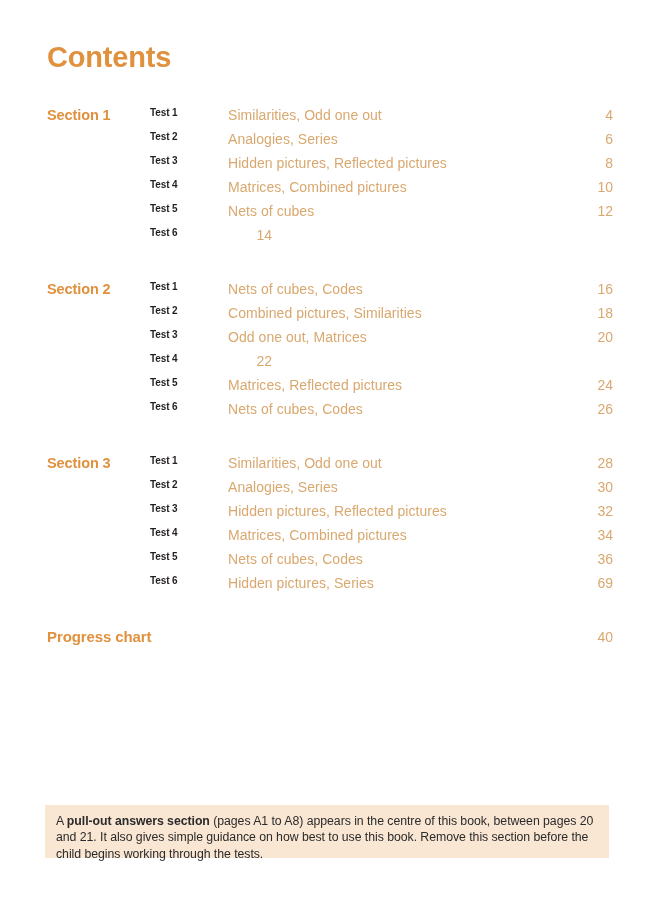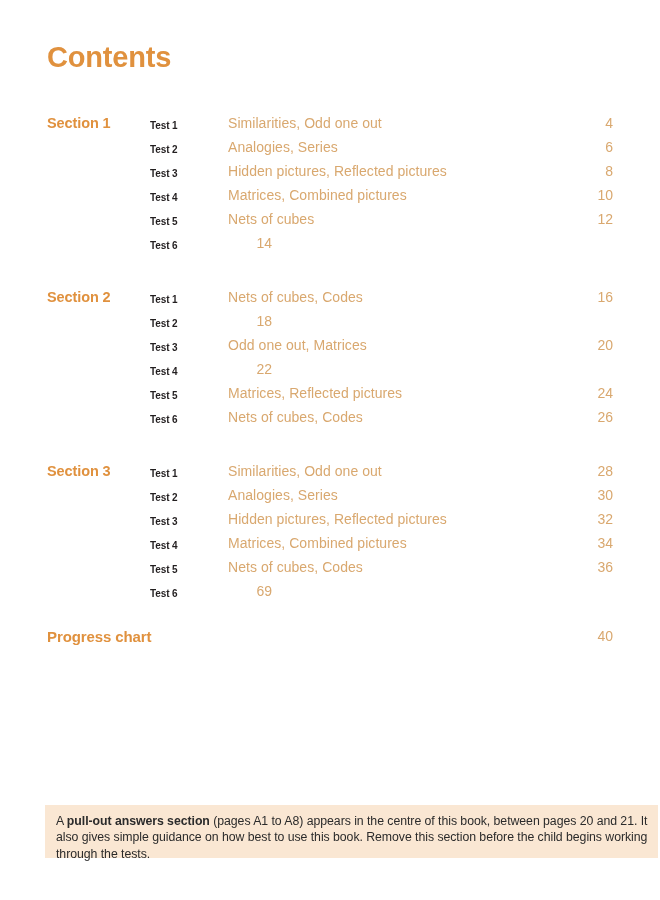--- a/index.html
+++ b/index.html
@@ -43,21 +43,21 @@
 
   .section-block {
     margin-bottom: 30px;
   }
   .section-block:last-of-type {
     margin-bottom: 10px;
   }
 
   .toc-row {
     display: flex;
-    align-items: flex-end;
+    align-items: flex-start;
     height: 24px;
   }
 
   .col-section {
     width: 103px;
     flex: 0 0 103px;
     font-size: 14.5px;
     font-weight: bold;
     color: #e0913e;
     letter-spacing: -0.1px;
@@ -88,21 +88,21 @@
     color: #d9a86f;
   }
 
   
   .progress-row {
     position: absolute;
     left: 47px;
     top: 628px;
     width: 566px;
     display: flex;
-    align-items: flex-start;
+    align-items: center;
   }
   .progress-label {
     flex: 1 1 auto;
     font-size: 15px;
     font-weight: bold;
     color: #e0913e;
     letter-spacing: -0.1px;
   }
   .progress-page {
     width: 44px;
@@ -110,21 +110,21 @@
     text-align: right;
     font-size: 14px;
     color: #d9a86f;
   }
 
   
   .note-box {
     position: absolute;
     left: 45px;
     top: 805px;
-    width: 613px;
+    width: 564px;
     height: 53px;
     background: #fae7d3;
     box-sizing: border-box;
     padding: 8px 10px 8px 11px;
   }
   .note-text {
     font-size: 12.3px;
     line-height: 16.4px;
     color: #2b2b2b;
     letter-spacing: -0.05px;
@@ -181,20 +181,21 @@
       <div class="section-block">
         <div class="toc-row">
           <span class="col-section">Section 2</span>
           <span class="col-test">Test 1</span>
           <span class="col-desc">Nets of cubes, Codes</span>
           <span class="col-page">16</span>
         </div>
         <div class="toc-row">
           <span class="col-section"></span>
           <span class="col-test">Test 2</span>
+          <span class="col-desc">Combined pictures, Similarities</span>
           <span class="col-page">18</span>
         </div>
         <div class="toc-row">
           <span class="col-section"></span>
           <span class="col-test">Test 3</span>
           <span class="col-desc">Odd one out, Matrices</span>
           <span class="col-page">20</span>
         </div>
         <div class="toc-row">
           <span class="col-section"></span>
@@ -241,20 +242,21 @@
         </div>
         <div class="toc-row">
           <span class="col-section"></span>
           <span class="col-test">Test 5</span>
           <span class="col-desc">Nets of cubes, Codes</span>
           <span class="col-page">36</span>
         </div>
         <div class="toc-row">
           <span class="col-section"></span>
           <span class="col-test">Test 6</span>
+          <span class="col-desc">Hidden pictures, Series</span>
           <span class="col-page">69</span>
         </div>
       </div>
     </div>
 
   <div class="progress-row">
     <span class="progress-label">Progress chart</span>
     <span class="progress-page">40</span>
   </div>
 

